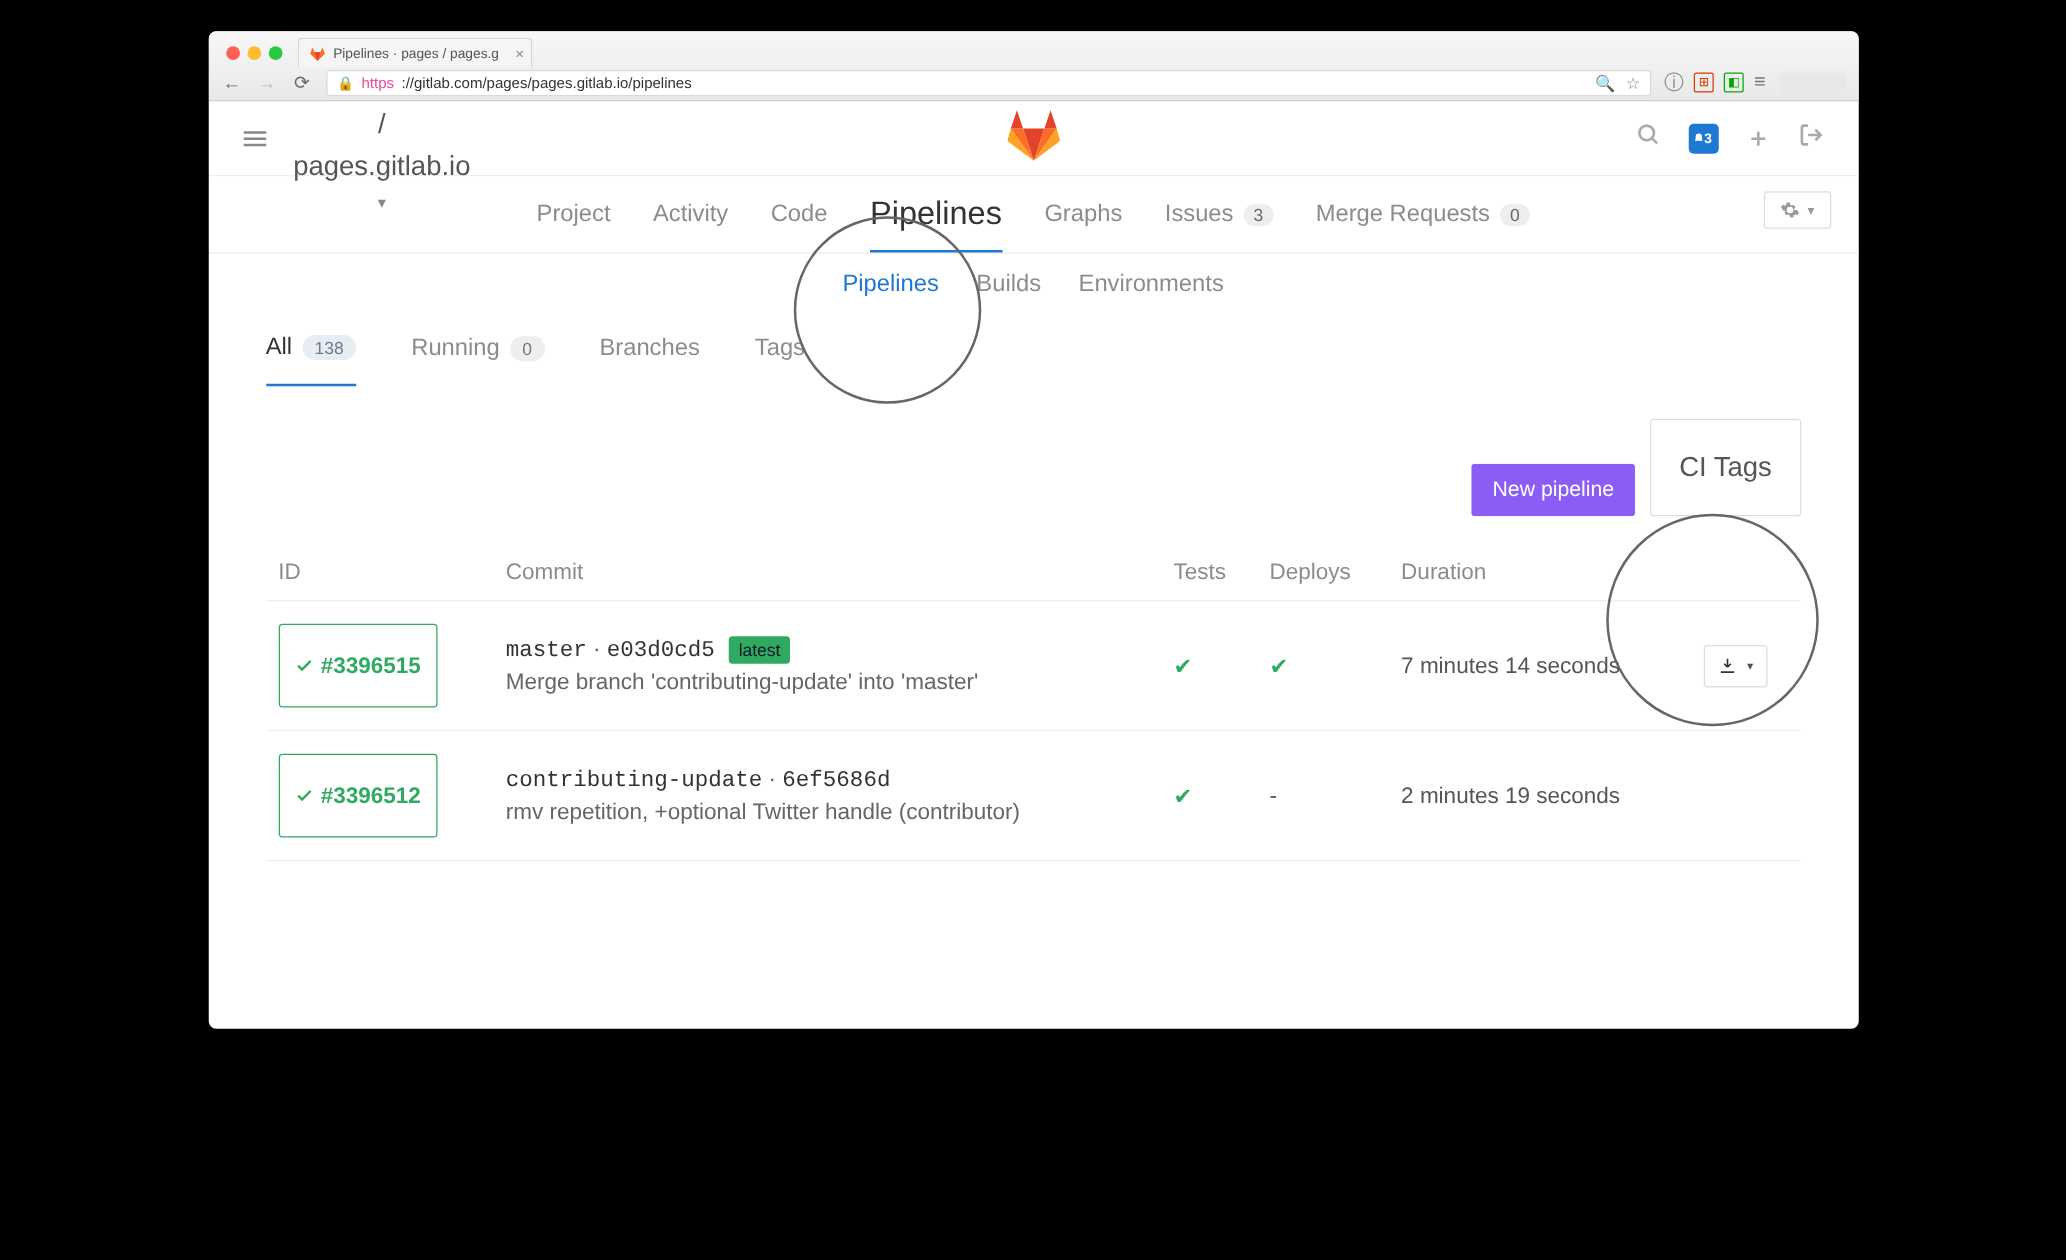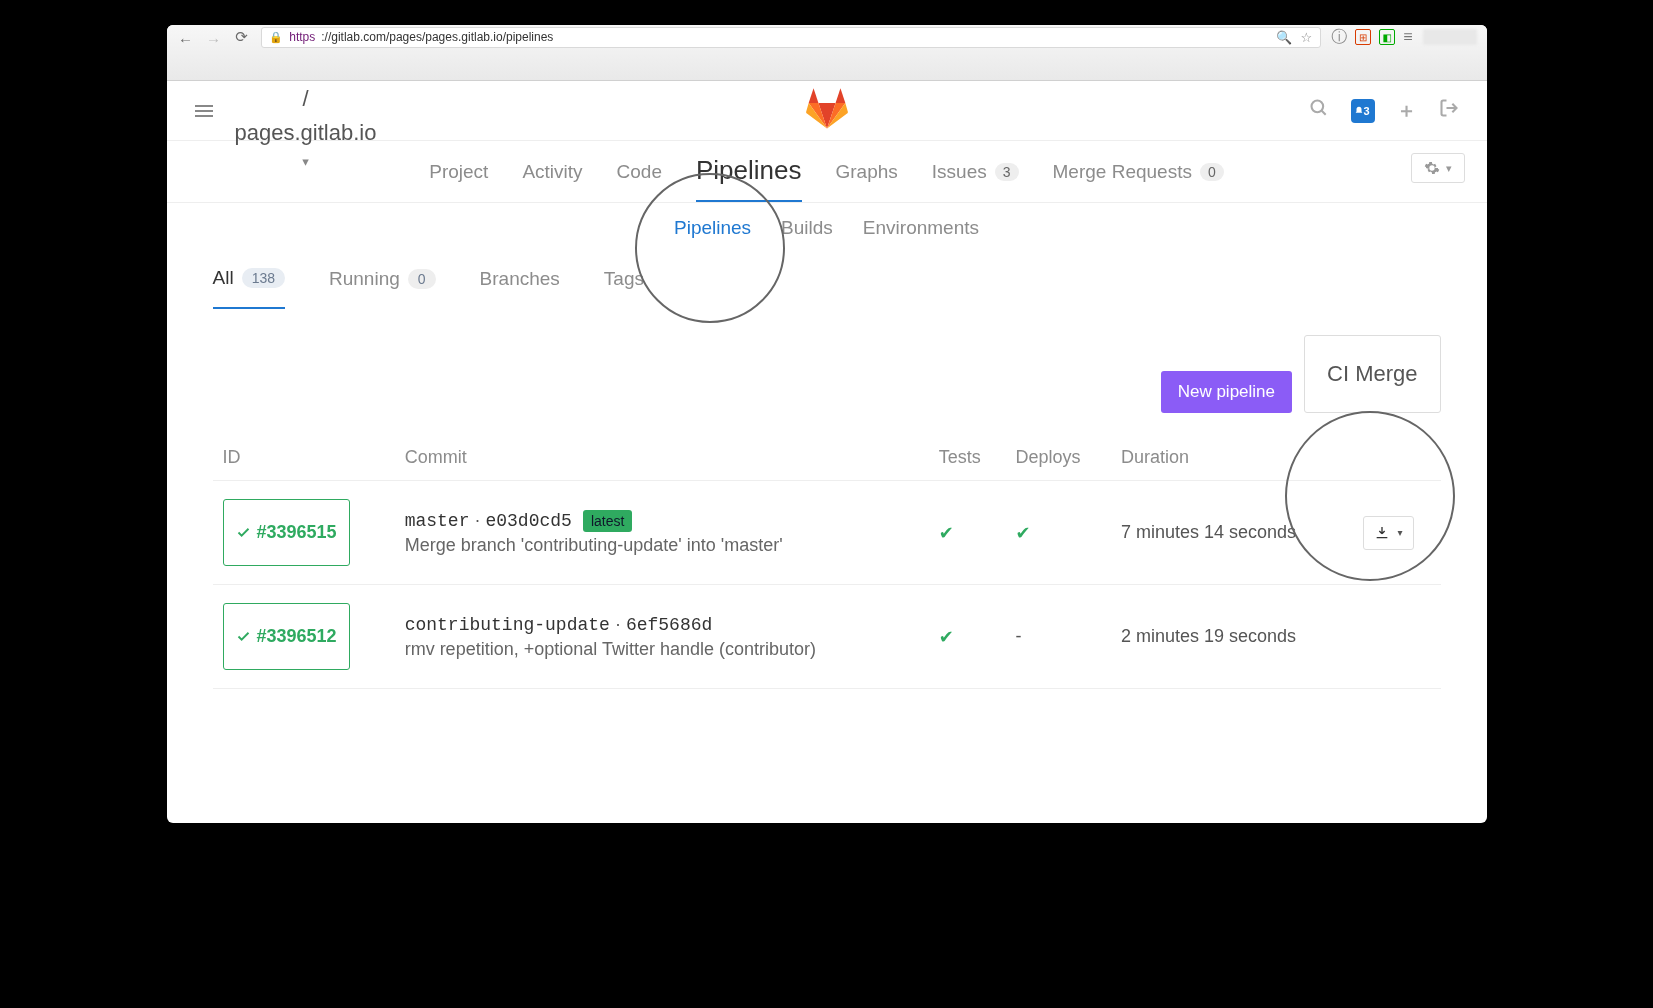--- a/index.html
+++ b/index.html
@@ -11,21 +11,21 @@
 .dots { display:flex; gap:6px; align-items:center; padding:0 6px 6px 6px; }
 .dot { width:11px; height:11px; border-radius:50%; }
 .dot.r{background:#ff5f57;} .dot.y{background:#ffbd2e;} .dot.g{background:#28c940;}
 .tab { display:flex; align-items:center; gap:6px; background:#f5f5f5; border:1px solid #ccc; border-bottom:none; border-radius:4px 4px 0 0; padding:4px 26px 4px 8px; font-size:11px; color:#555; position:relative; height:24px; margin-left:6px;}
 .tab .fav{width:14px;height:14px;}
 .tab .x{position:absolute;right:6px;color:#888;font-size:12px;}
 .addrrow { display:flex; align-items:center; gap:10px; padding:2px 10px 4px 10px; height:26px;}
 .navbtn { color:#6b6b6b; font-size:15px; cursor:pointer; width:18px; text-align:center;}
 .addr { flex:1; display:flex; align-items:center; gap:6px; background:#fff; border:1px solid #d9d9d9; border-radius:3px; padding:2px 8px; font-size:12px;}
 .lock{color:#1a9e3e;font-size:11px;}
-.url-secure{color:#701a75;}
+.url-secure{color:#ec4899;}
 .url-rest{color:#333;}
 .addr-icons{display:flex;gap:8px;color:#888;font-size:13px;align-items:center;}
 .ext{display:flex;gap:8px;align-items:center;}
 .ext-ico{width:16px;height:16px;border:1px solid #ccc;border-radius:2px;display:flex;align-items:center;justify-content:center;font-size:10px;}
 .profile{width:54px;height:16px;background:#e8e8e8;border-radius:2px;filter:blur(1px);}
 
 .page { flex:1; overflow:hidden; position:relative; }
 .topbar { height:60px; border-bottom:1px solid #eee; display:flex; align-items:center; padding:0 28px; position:relative;}
 .hamburger{display:flex;flex-direction:column;gap:3px;cursor:pointer;}
 .hamburger span{width:18px;height:2px;background:#888;}
@@ -74,20 +74,35 @@
 .c1{width:150px;height:150px;left:468px;top:92px;}
 .c2{width:170px;height:170px;left:1118px;top:330px;}
 </style>
 </head>
 <body>
 
 <div class="stage">
   <div class="browser">
 
     <div class="chrome-top">
+      <div class="tabrow">
+        <div class="dots">
+          <span class="dot r"></span>
+          <span class="dot y"></span>
+          <span class="dot g"></span>
+        </div>
+        <div class="tab">
+          <svg class="fav" viewBox="0 0 24 24">
+              <path fill="#fc6d26" d="M12 22L2 12l3-9 3 7h8l3-7 3 9z"></path>
+              <path fill="#e24329" d="M12 22L8 10h8z"></path>
+            </svg>
+          <span>Pipelines · pages / pages.g</span>
+          <span class="x">×</span>
+        </div>
+      </div>
       <div class="addrrow">
         <span class="navbtn">←</span>
         <span class="navbtn" style="opacity:.4">→</span>
         <span class="navbtn">⟳</span>
         <div class="addr">
           <span class="lock">🔒</span>
           <span class="url-secure">https</span>
             <span class="url-rest">://gitlab.com/pages/pages.gitlab.io/pipelines</span>
           <span style="flex:1"></span>
           <span class="addr-icons">
@@ -198,21 +213,21 @@
           <div class="ftab">
               <span>Branches</span>
             </div>
           <div class="ftab">
               <span>Tags</span>
             </div>
         </div>
 
         <div class="actions">
           <button class="btn btn-green">New pipeline</button>
-          <button class="btn btn-white" style="font-size:22px;padding:10px 22px">CI Merge</button>
+          <button class="btn btn-white" style="font-size:22px;padding:10px 22px">CI Tags</button>
         </div>
 
         <table class="tbl">
           <thead>
             <tr>
               <th>ID</th>
               <th>Commit</th>
               <th>Tests</th>
               <th>Deploys</th>
               <th>Duration</th>

